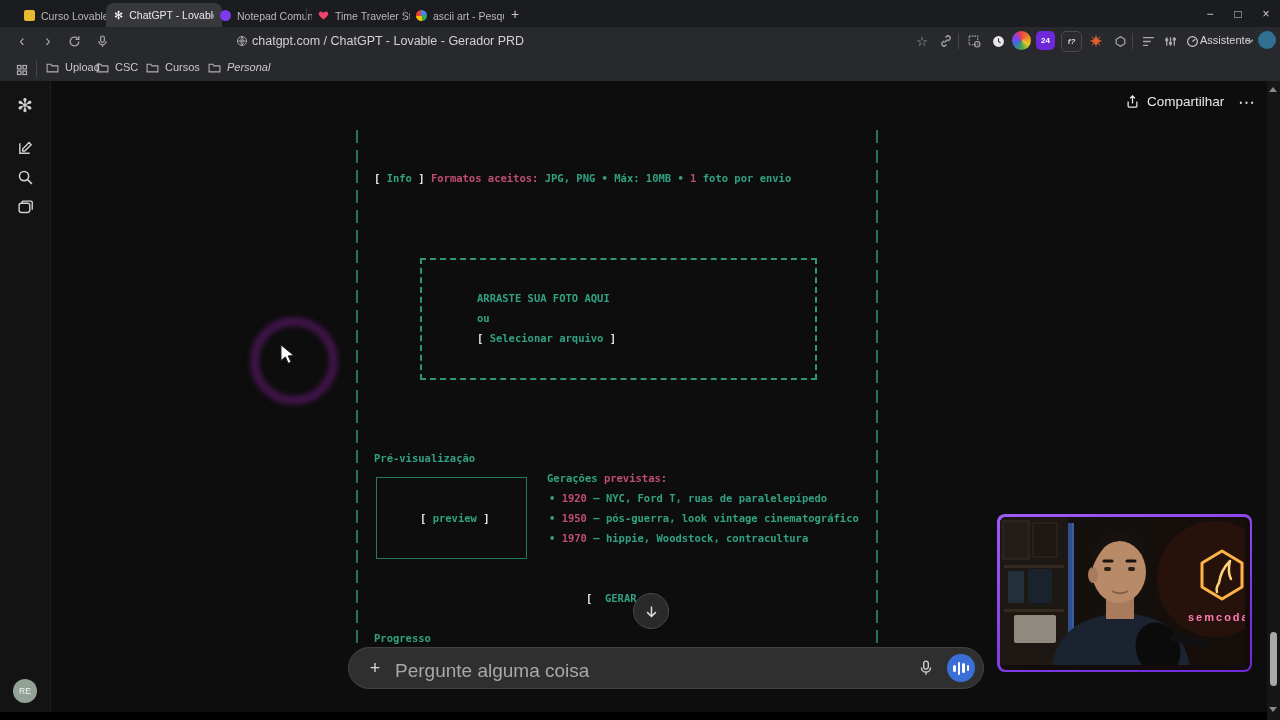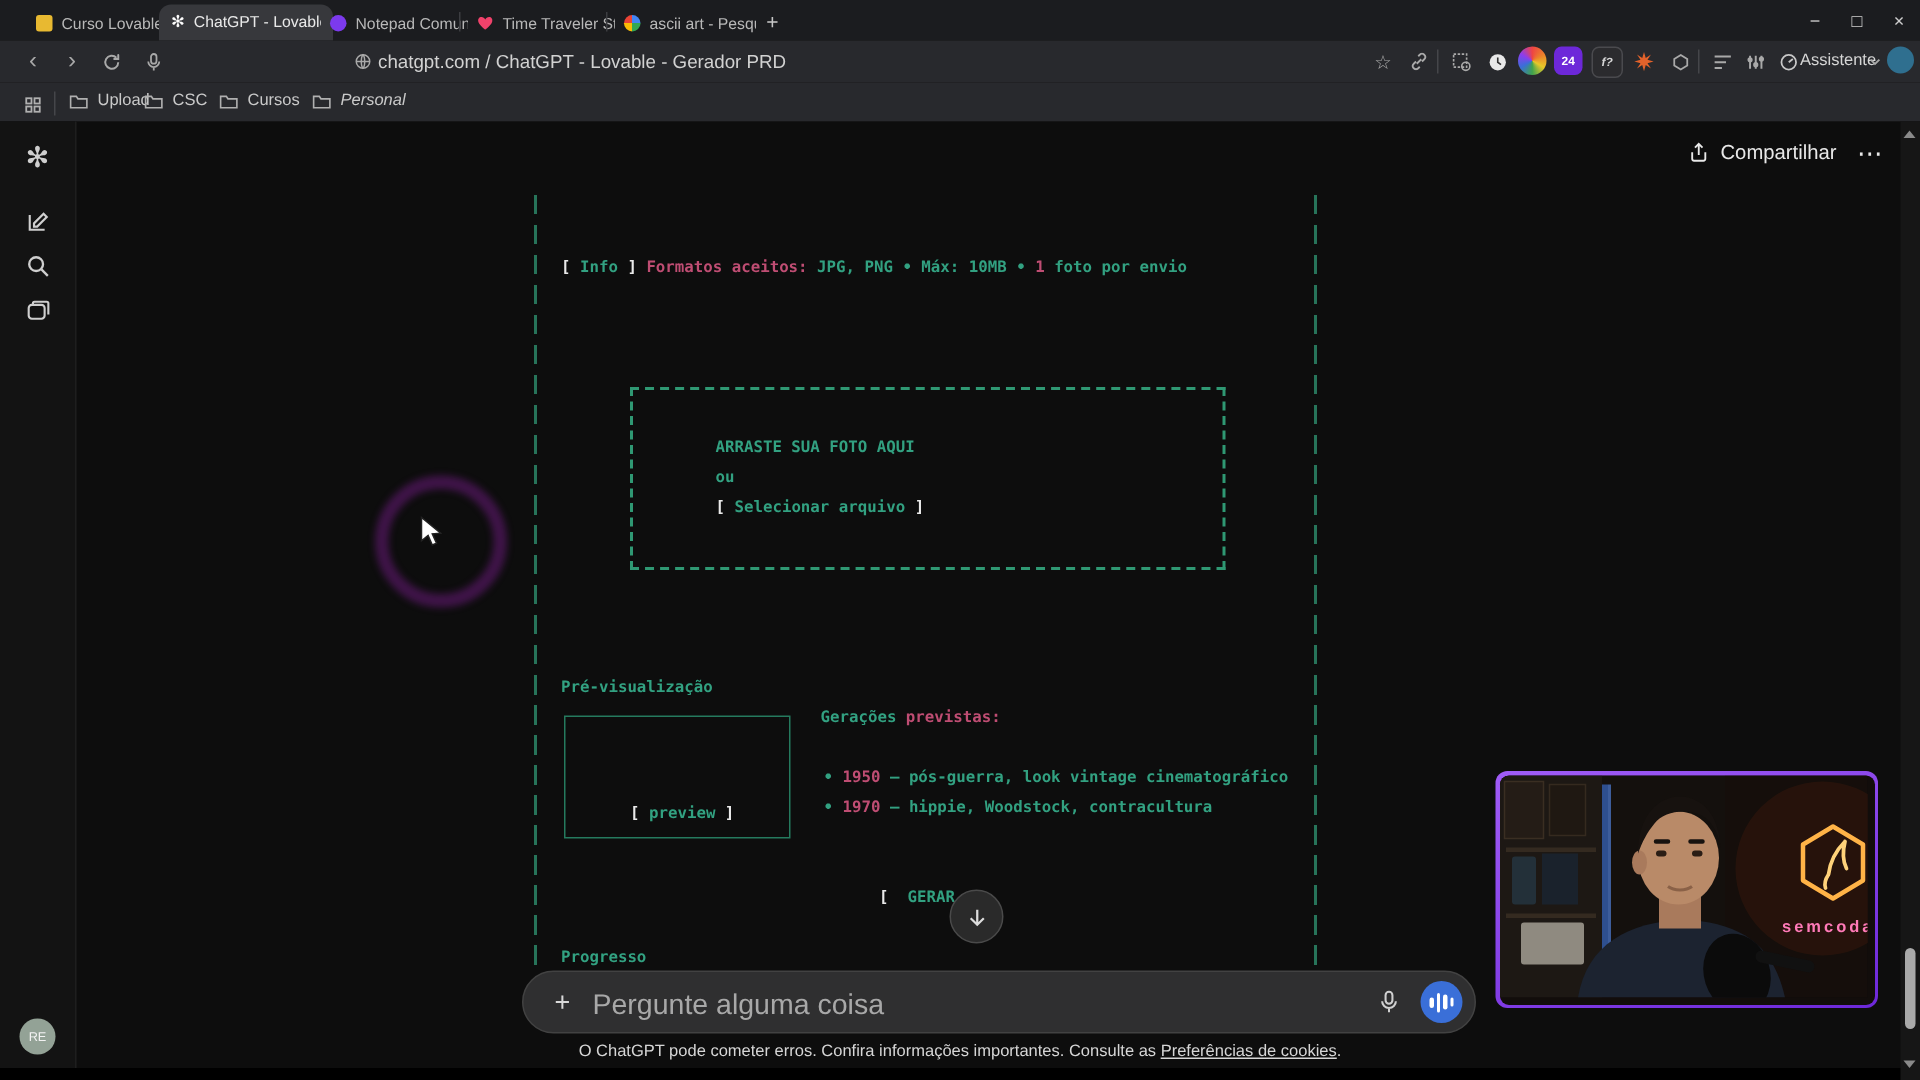--- a/index.html
+++ b/index.html
@@ -267,23 +267,24 @@
 
   <div class="abs mono" style="left:374px;top:171px;"><span class="seg-w">[ </span><span class="seg-g">Info</span><span class="seg-w"> ] </span><span class="seg-pink">Formatos aceitos:</span><span class="seg-g"> JPG, PNG • Máx: 10MB • </span><span class="seg-pink">1</span><span class="seg-g"> foto por envio</span></div>
 
   <div class="abs box-dashed" style="left:420px;top:258px;width:393px;height:118px;"></div>
   <div class="abs mono" style="left:477px;top:291px;">ARRASTE SUA FOTO AQUI</div>
   <div class="abs mono" style="left:477px;top:311px;">ou</div>
   <div class="abs mono" style="left:477px;top:331px;"><span class="seg-w">[ </span><span class="seg-g">Selecionar arquivo</span><span class="seg-w"> ]</span></div>
 
   <div class="abs mono" style="left:374px;top:451px;">Pré-visualização</div>
   <div class="abs box-thin" style="left:376px;top:477px;width:149px;height:80px;"></div>
-  <div class="abs mono" style="left:420px;top:511px;margin-top:24px;"><span class="seg-w">[ </span><span class="seg-g">preview</span><span class="seg-w"> ]</span></div>
+  <div class="abs mono" style="left:420px;top:511px;"><span class="seg-w">[ </span><span class="seg-g">preview</span><span class="seg-w"> ]</span></div>
 
   <div class="abs mono" style="left:547px;top:471px;"><span class="seg-g">Gerações </span><span class="seg-pink">previstas:</span></div>
+  <div class="abs mono" style="left:549px;top:491px;"><span class="seg-g">• </span><span class="seg-pink">1920</span><span class="seg-g"> — NYC, Ford T, ruas de paralelepípedo</span></div>
   <div class="abs mono" style="left:549px;top:511px;"><span class="seg-g">• </span><span class="seg-pink">1950</span><span class="seg-g"> — pós-guerra, look vintage cinematográfico</span></div>
   <div class="abs mono" style="left:549px;top:531px;"><span class="seg-g">• </span><span class="seg-pink">1970</span><span class="seg-g"> — hippie, Woodstock, contracultura</span></div>
 
   <div class="abs mono" style="left:586px;top:591px;"><span class="seg-w">[  </span><span class="seg-g">GERAR</span><span class="seg-w">  ]</span></div>
   <div class="abs mono" style="left:374px;top:631px;">Progresso</div>
 
   <div class="abs scrolldown">
     <svg width="15" height="15" viewBox="0 0 24 24" fill="none" stroke="#dcdcdc" stroke-width="2.4">
       <path d="M12 4v15M5 13l7 7 7-7"></path>
     </svg>
@@ -299,21 +300,20 @@
       </svg>
     </div>
     <div class="abs voice-btn" style="background: rgb(58, 111, 216);">
       <span class="vbarw" style="height:7px;"></span>
       <span class="vbarw" style="height:13px;"></span>
       <span class="vbarw" style="height:10px;"></span>
       <span class="vbarw" style="height:6px;"></span>
     </div>
   </div>
 
-  <div class="abs chatfooter"><span>O ChatGPT pode cometer erros. Confira informações importantes. Consulte as </span><span style="text-decoration:underline;">Preferências de cookies</span><span>.</span></div>
   <div class="abs blackstrip"></div>
 
   <div class="abs scrolltrack">
     <div class="tri up" style="position:absolute;left:2px;top:6px;"></div>
     <div class="tri down" style="position:absolute;left:2px;top:626px;"></div>
   </div>
   <div class="abs scrollthumb"></div>
 
   <div class="abs webcam">
     <div class="webcam-inner">

